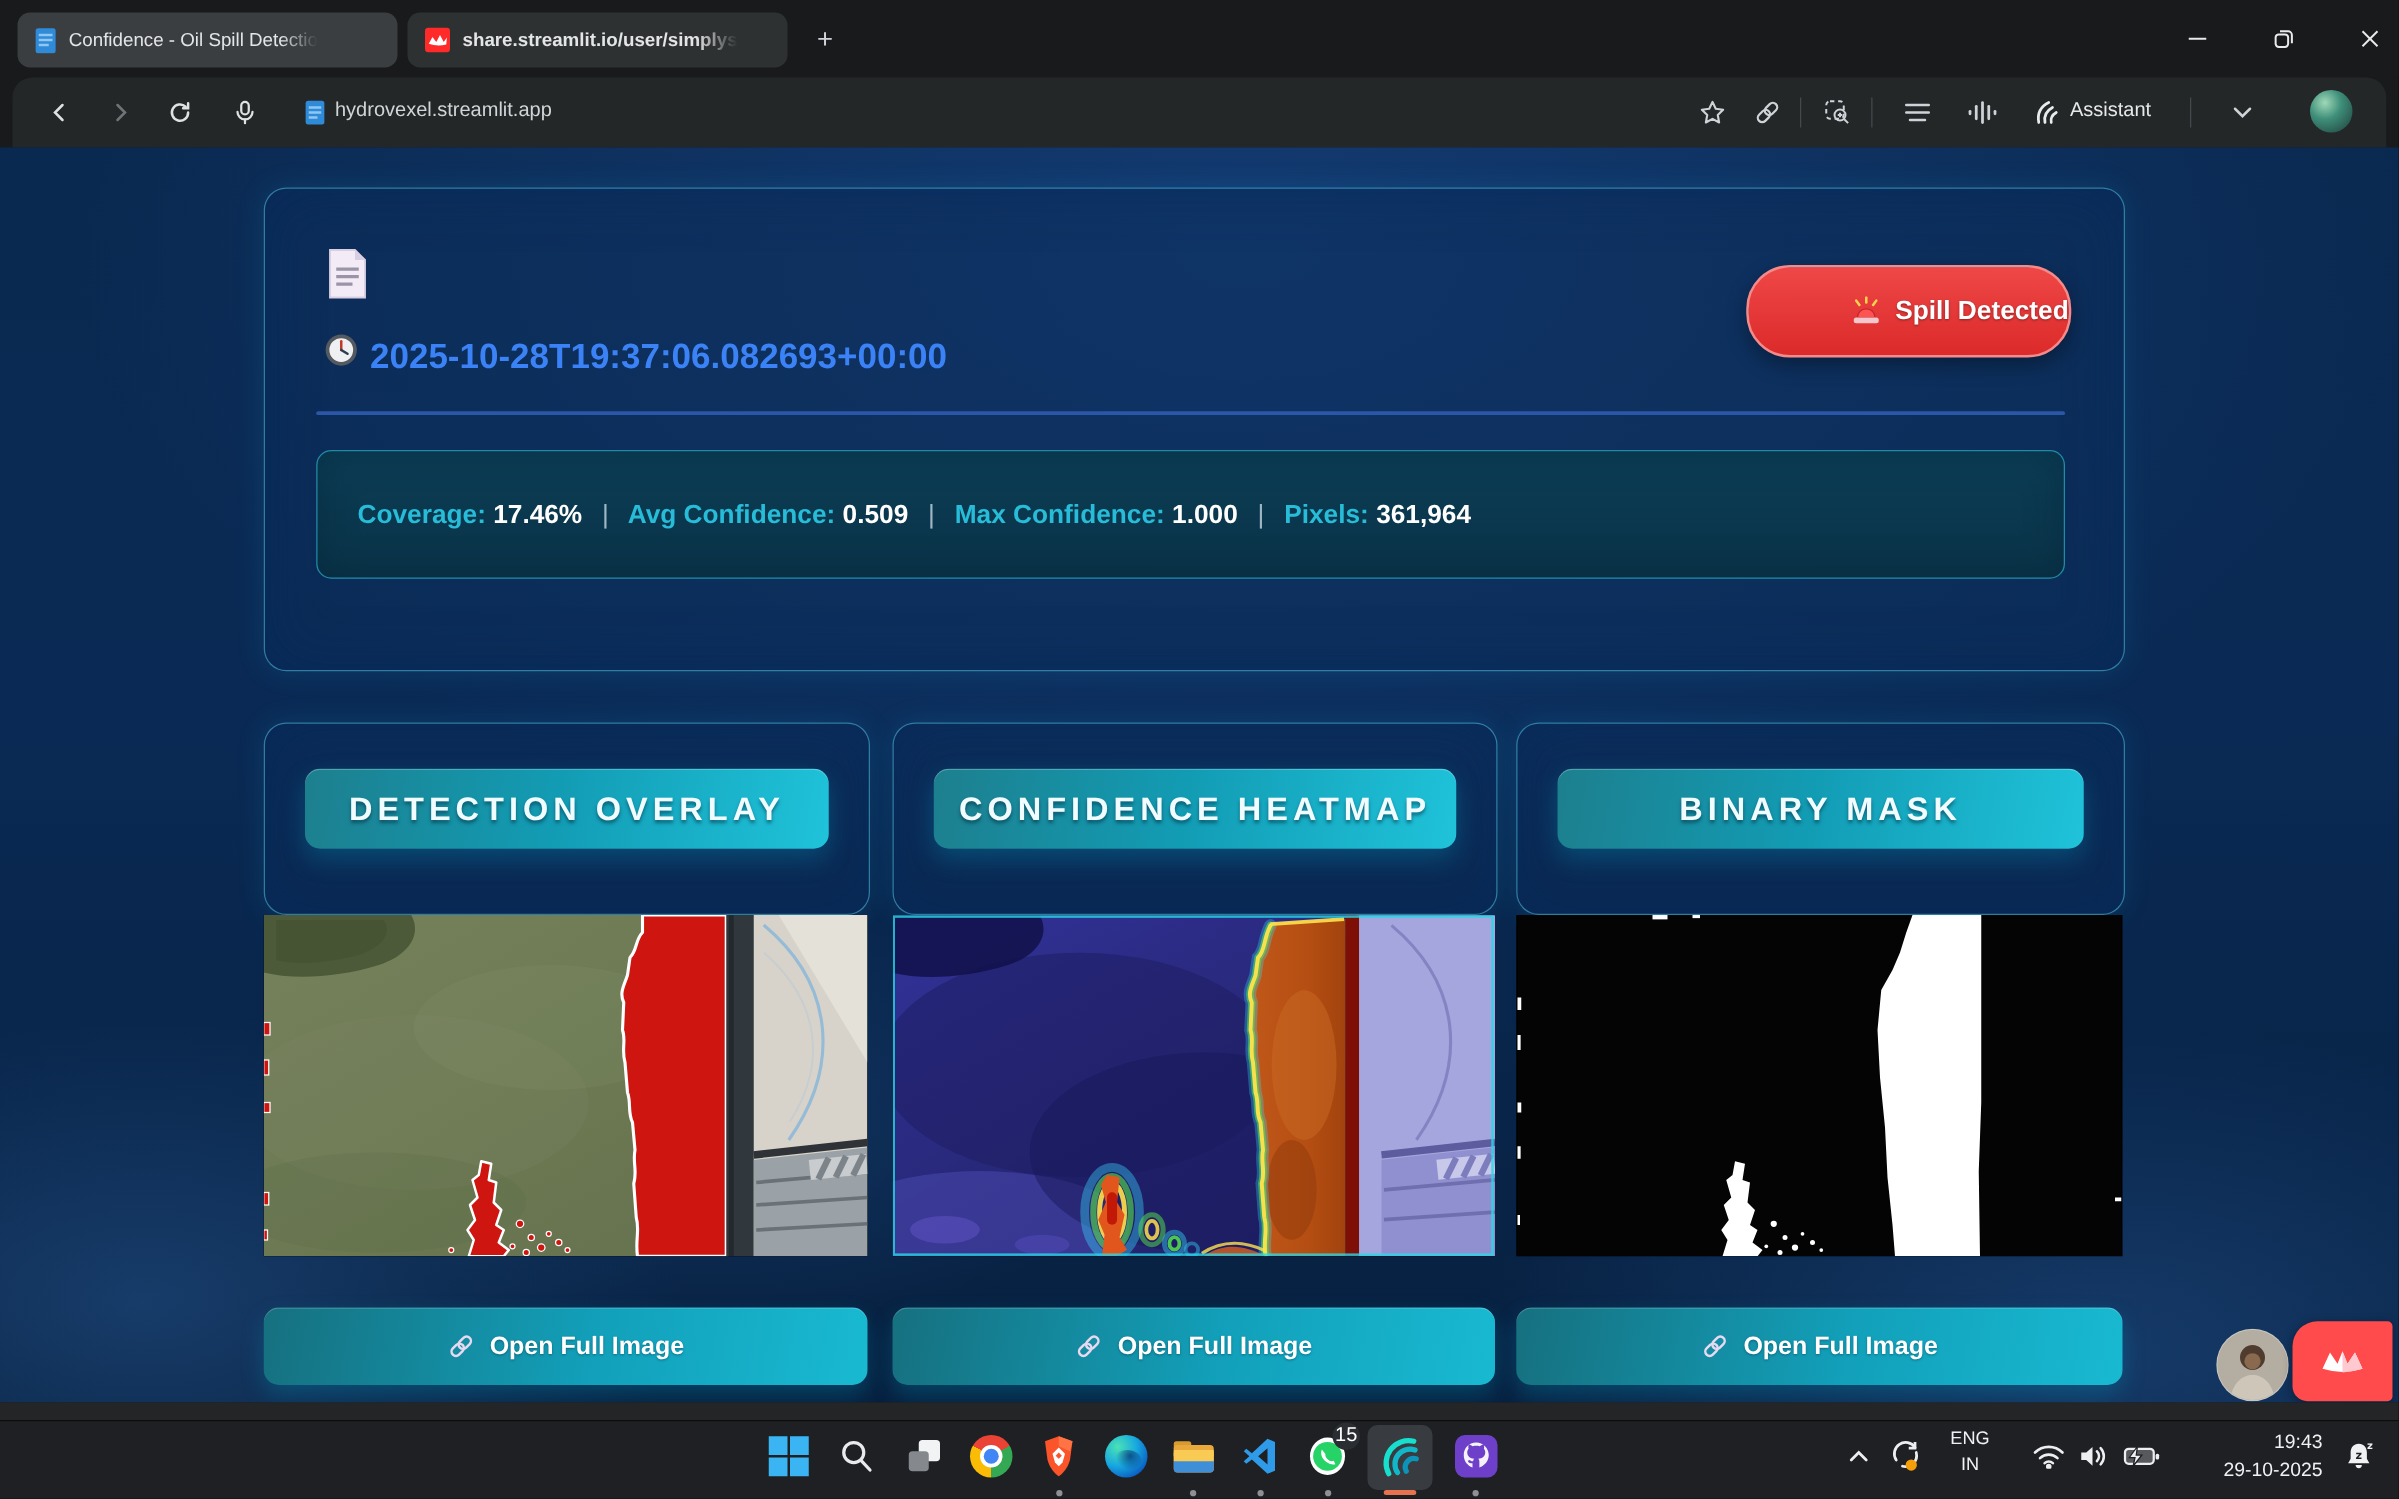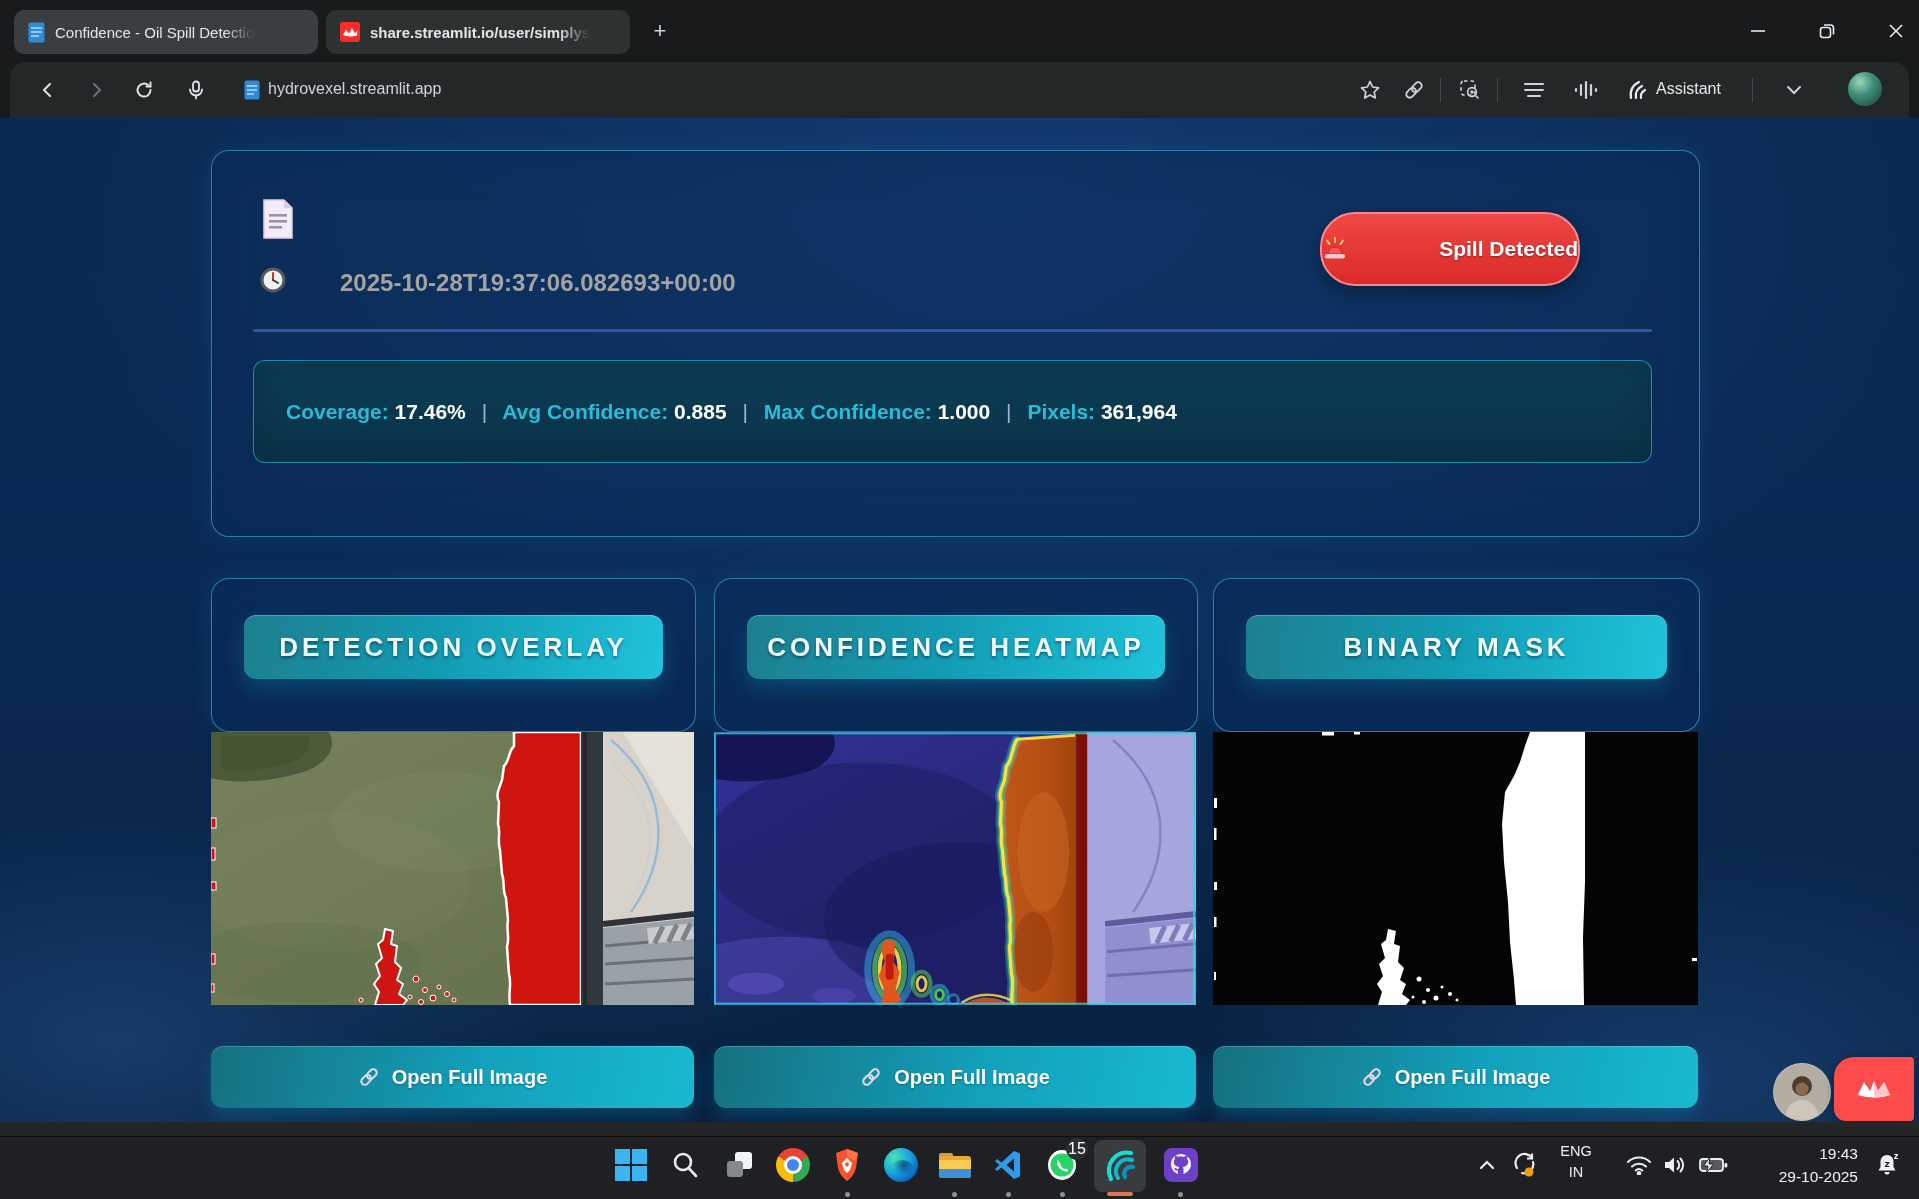--- a/index.html
+++ b/index.html
@@ -34,24 +34,24 @@
       radial-gradient(1300px 720px at 52% 8%, rgba(28,76,148,.5), transparent 72%),
       linear-gradient(180deg,#0a2950 0%,#0a2a55 45%,#07203f 100%);}
   .bottomstrip{left:0;top:1122px;width:1919px;height:14px;background:#232526;}
 
   .card{background:rgba(13,45,90,.48);border:1px solid rgba(86,205,240,.5);border-radius:18px;
     box-shadow:0 0 22px rgba(24,170,220,.14), inset 0 0 46px rgba(5,40,90,.45);}
   .maincard{left:211px;top:150px;width:1487px;height:385px;}
 
   .filetitle{font-family:"DejaVu Sans",sans-serif;font-weight:800;font-size:42px;color:#d9f2ff;
     text-shadow:0 0 16px rgba(120,215,255,.8),0 0 4px rgba(200,240,255,.5);letter-spacing:.5px;}
-  .timestamp{font-size:24px;font-weight:bold;color:#a3a3a3;margin-left:44px;}
-  .badge{left:1320px;top:212px;width:256px;height:70px;border-radius:35px;
+  .timestamp{font-size:28px;font-weight:bold;color:#3b82f6;}
+  .badge{left:1397px;top:212px;width:256px;height:70px;border-radius:35px;
     background:linear-gradient(180deg,#ef4747,#dc2a2a);border:2px solid #f58a8a;
-    box-shadow:0 6px 16px rgba(0,0,0,.35);display:flex;align-items:center;justify-content:space-between;gap:10px;}
+    box-shadow:0 6px 16px rgba(0,0,0,.35);display:flex;align-items:center;justify-content:flex-end;gap:10px;}
   .badge span{font-size:21px;font-weight:bold;color:#fff;text-shadow:0 1px 2px rgba(0,0,0,.4);}
   .divider{left:253px;top:329px;width:1399px;height:3px;background:#2b57a8;border-radius:2px;}
   .statsbox{left:253px;top:360px;width:1399px;height:103px;border-radius:12px;
     background:linear-gradient(180deg,#0b3d55,#0a3348);border:1.5px solid rgba(41,167,196,.75);
     box-shadow:inset 0 0 30px rgba(0,30,50,.35);display:flex;align-items:center;padding-left:32px;box-sizing:border-box;}
   .stats{font-size:21px;font-weight:bold;color:#fff;}
   .stats .lab{color:#27bcd8;}
   .stats .sep{color:#9fb6c4;font-weight:normal;margin:0 10px;}
 
   .panelcard{top:578px;height:152px;}
@@ -263,21 +263,21 @@
   </div>
 
   <div class="abs divider"></div>
 
   <div class="abs statsbox">
     <div class="stats">
       <span class="lab">Coverage:</span>
       <span>17.46%</span>
       <span class="sep">|</span>
       <span class="lab">Avg Confidence:</span>
-      <span>0.885</span>
+      <span>0.509</span>
       <span class="sep">|</span>
       <span class="lab">Max Confidence:</span>
       <span>1.000</span>
       <span class="sep">|</span>
       <span class="lab">Pixels:</span>
       <span>361,964</span>
     </div>
   </div>
 
   <div class="abs card panelcard" style="left:211px;width:483px">

